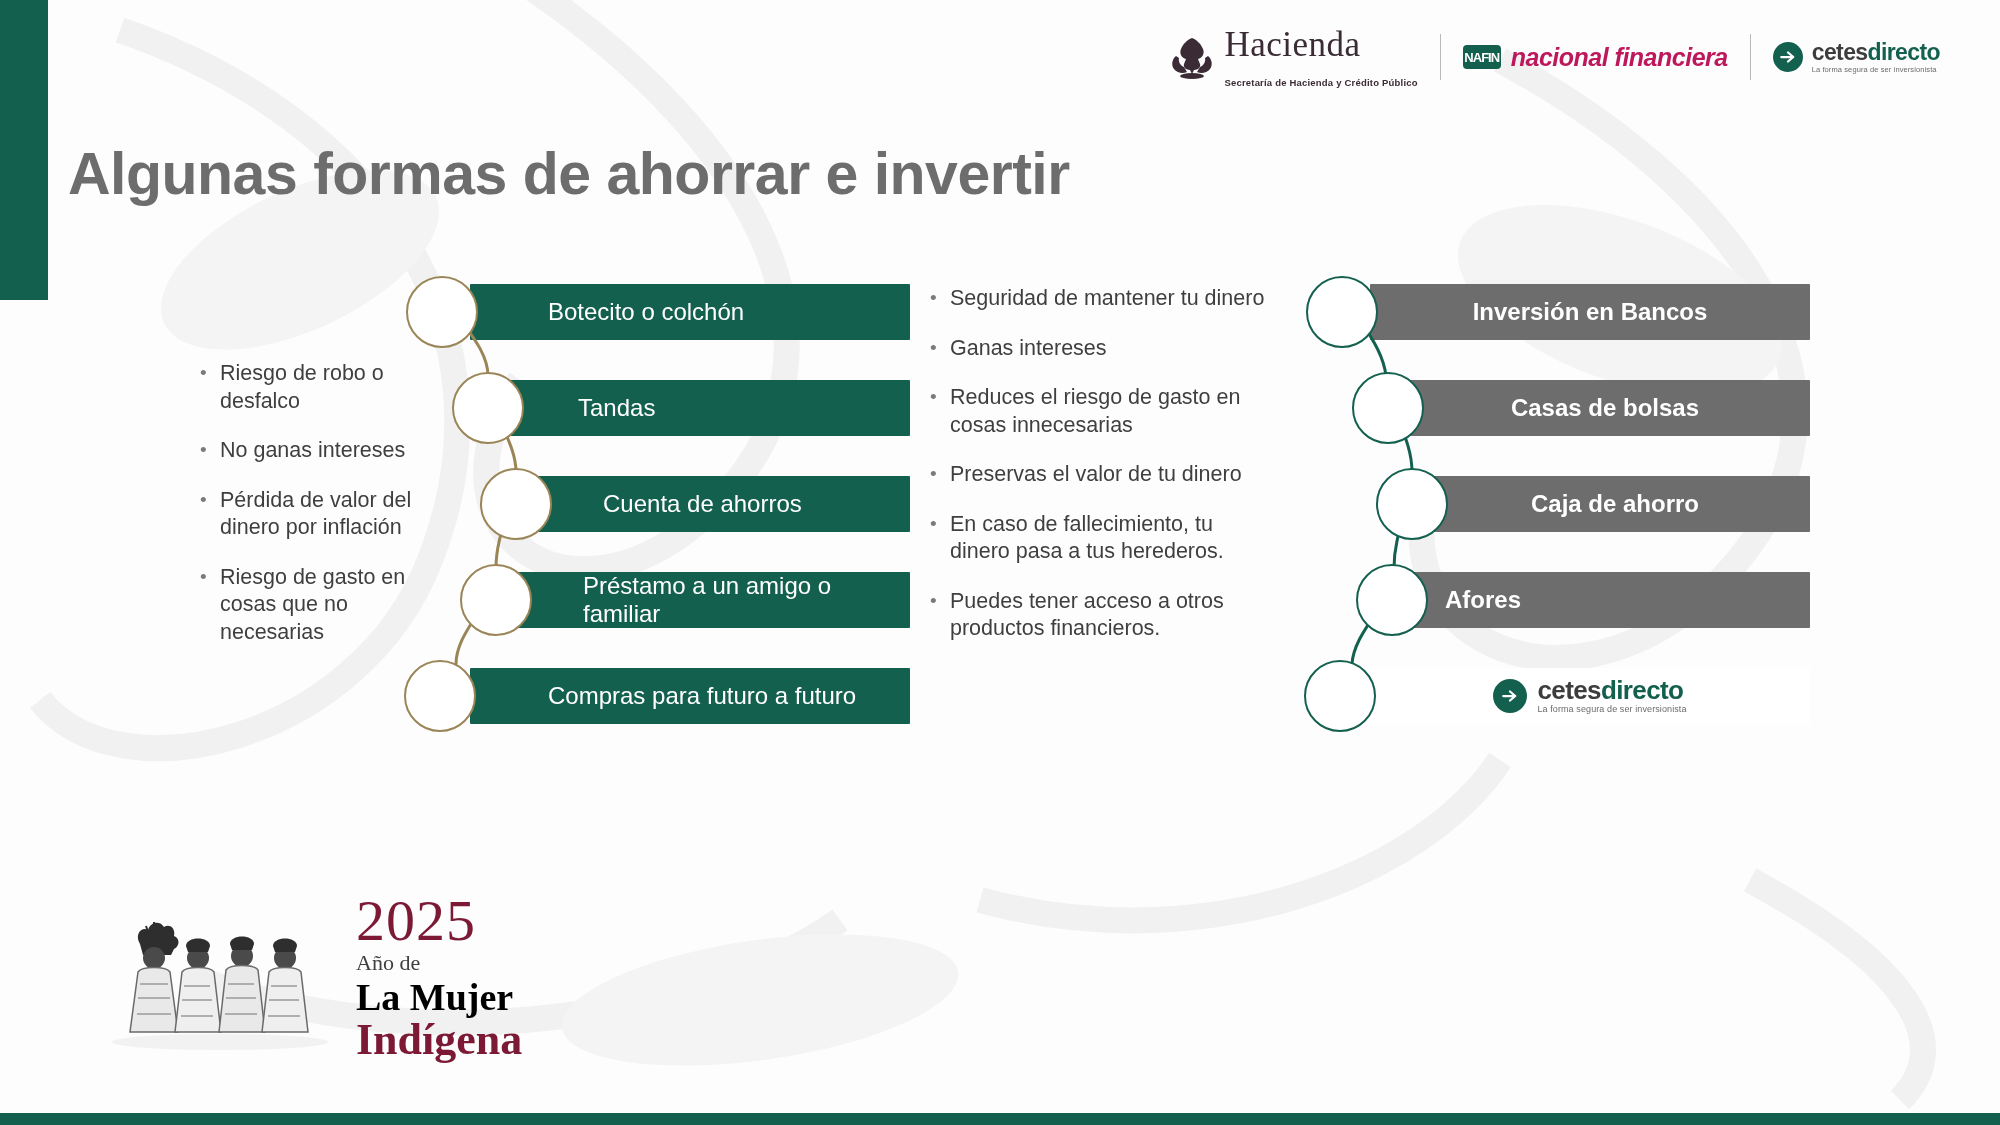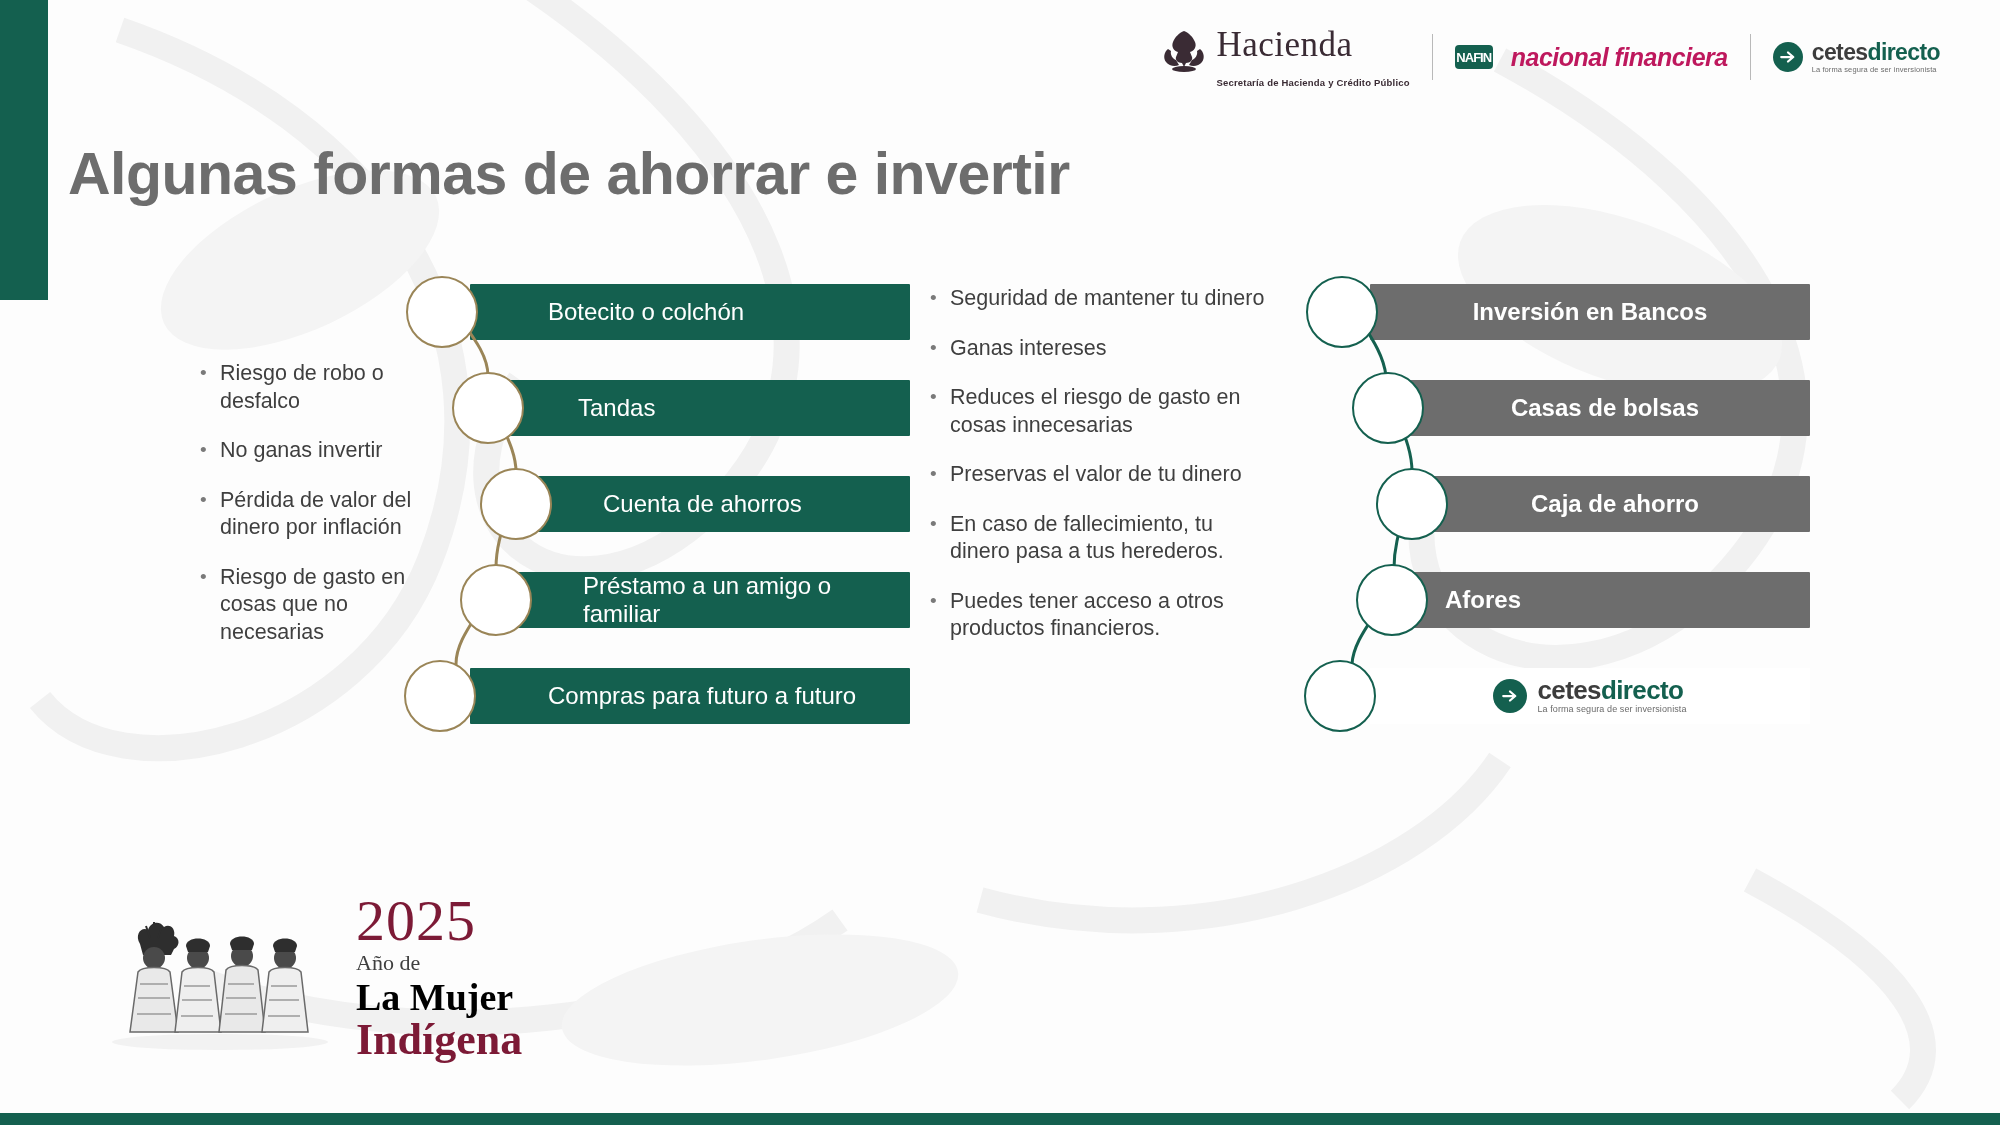--- a/index.html
+++ b/index.html
@@ -47,21 +47,21 @@
   .header-logos {
     position: absolute;
     right: 60px; top: 26px;
     display: flex;
     align-items: center;
     gap: 0px;
     height: 62px;
   }
   .logo-hacienda {
     display: flex;
-    align-items: flex-start;
+    align-items: center;
     gap: 10px;
     padding-right: 22px;
   }
   .eagle {
     width: 44px; height: 46px;
     display: block;
   }
   .hacienda-text { line-height: 1; }
   .hacienda-text .main {
     font-family: "Liberation Serif", serif;
@@ -75,21 +75,21 @@
     color: #3a2b34;
     letter-spacing: .2px;
     margin-top: 16px;
     font-weight: 700;
   }
   .divider-v {
     width: 1px; height: 46px;
     background: #b9b9b9;
   }
   .logo-nafin {
-    display: flex; align-items: center; gap: 18px;
+    display: flex; align-items: center; gap: 10px;
     padding: 0 22px;
   }
   .nafin-mark {
     width: 38px; height: 24px;
     background: #14604f;
     border-radius: 4px;
     color: #ffffff;
     font-size: 13px;
     font-weight: 700;
     display: flex; align-items: center; justify-content: center;
@@ -331,21 +331,21 @@
 
   <div class="page-title">Algunas formas de ahorrar e invertir</div>
 
   <div class="col-bullets-left">
     <div class="bullet">
       <span class="dot">•</span>
       <span class="txt">Riesgo de robo o desfalco</span>
     </div>
     <div class="bullet">
       <span class="dot">•</span>
-      <span class="txt">No ganas invertir</span>
+      <span class="txt">No ganas intereses</span>
     </div>
     <div class="bullet">
       <span class="dot">•</span>
       <span class="txt">Pérdida de valor del dinero por inflación</span>
     </div>
     <div class="bullet">
       <span class="dot">•</span>
       <span class="txt">Riesgo de gasto en cosas que no necesarias</span>
     </div>
   </div>

